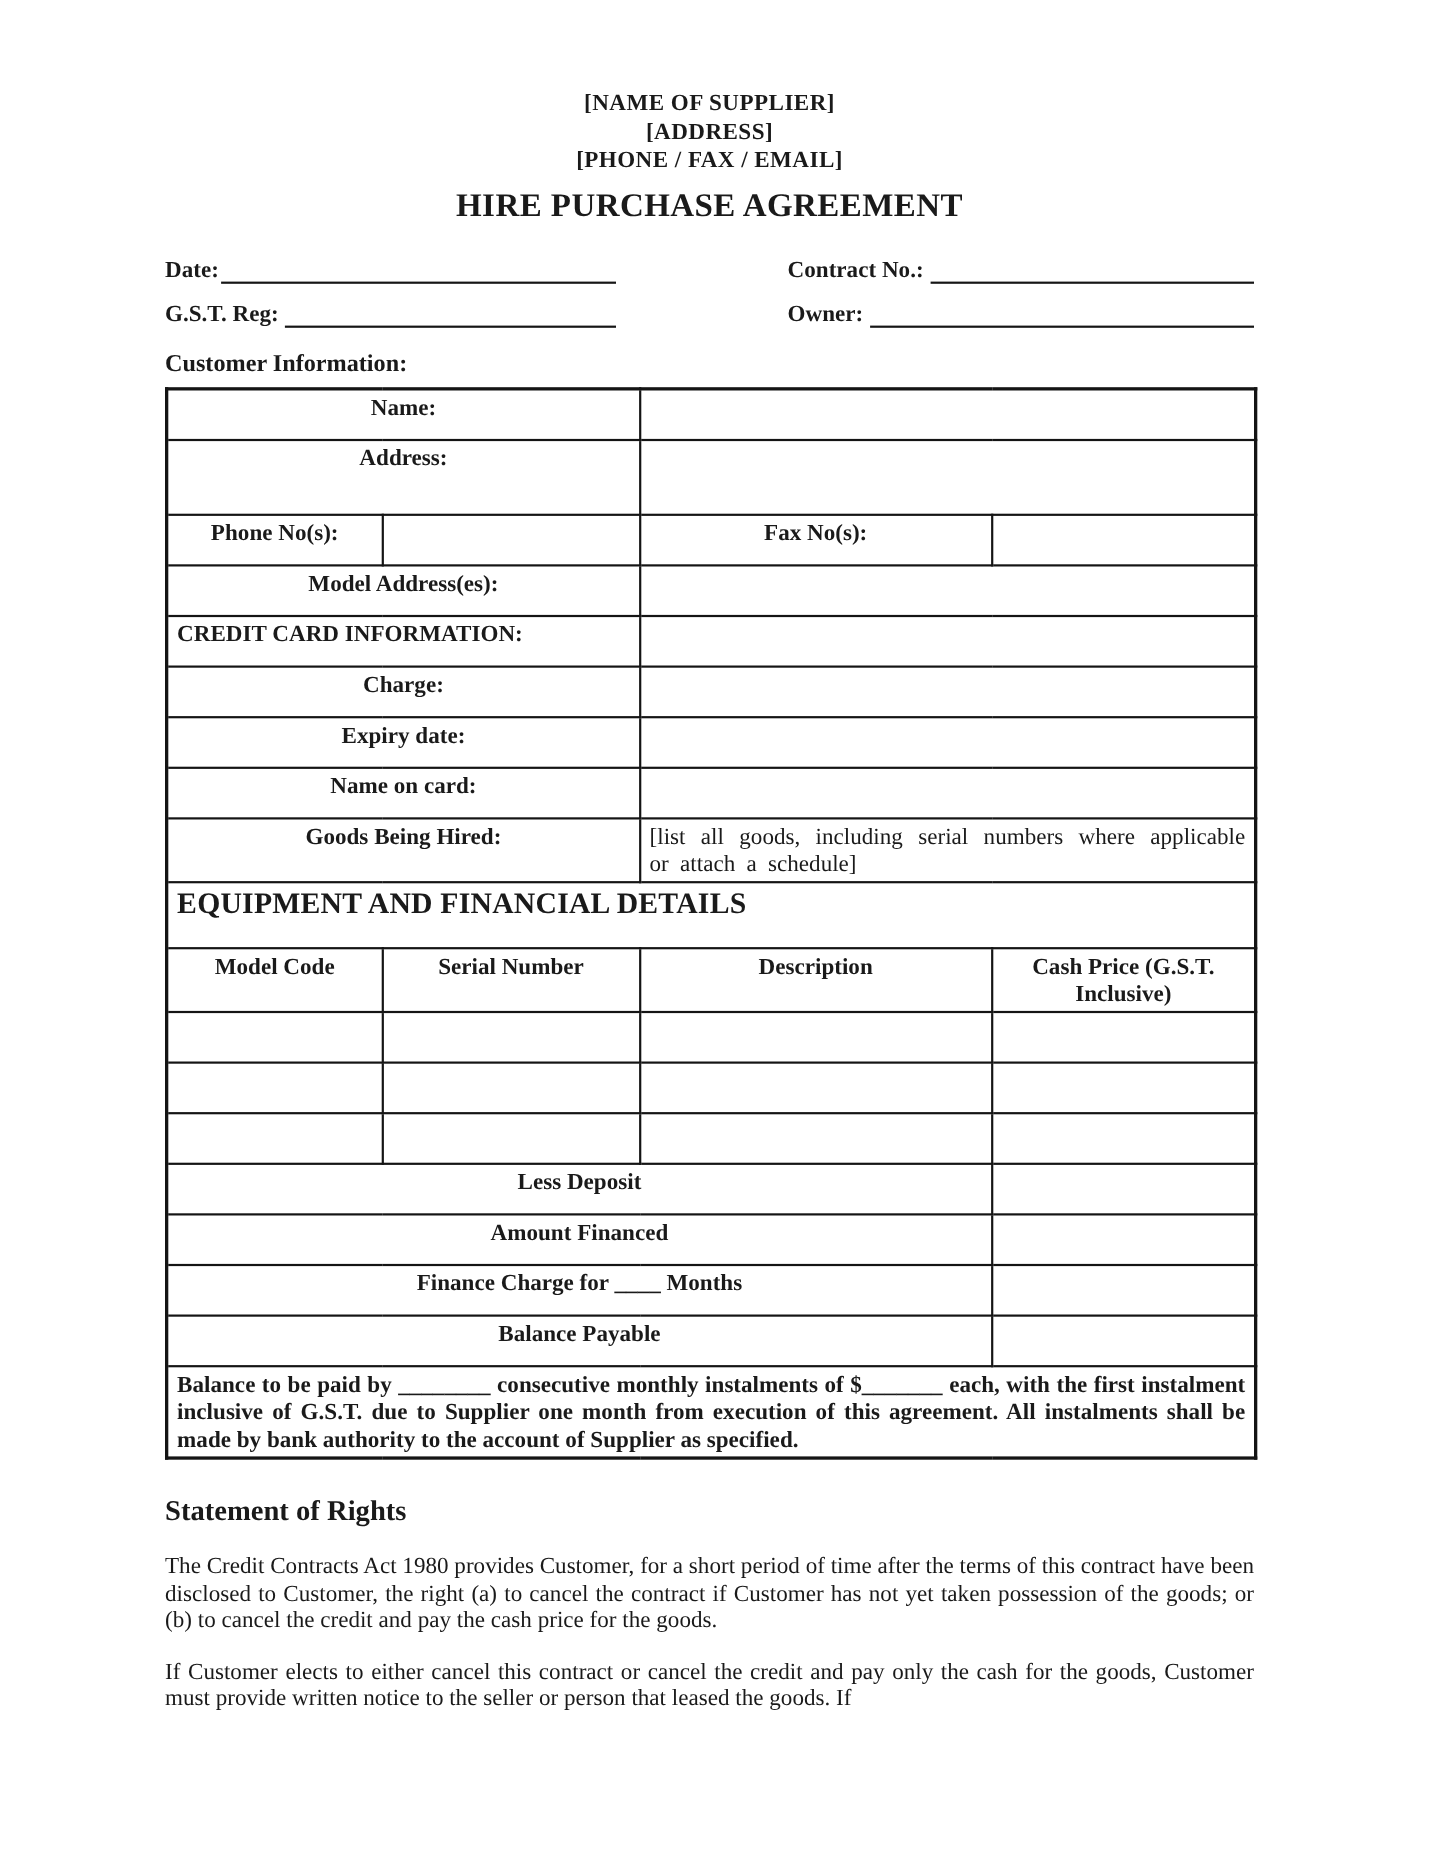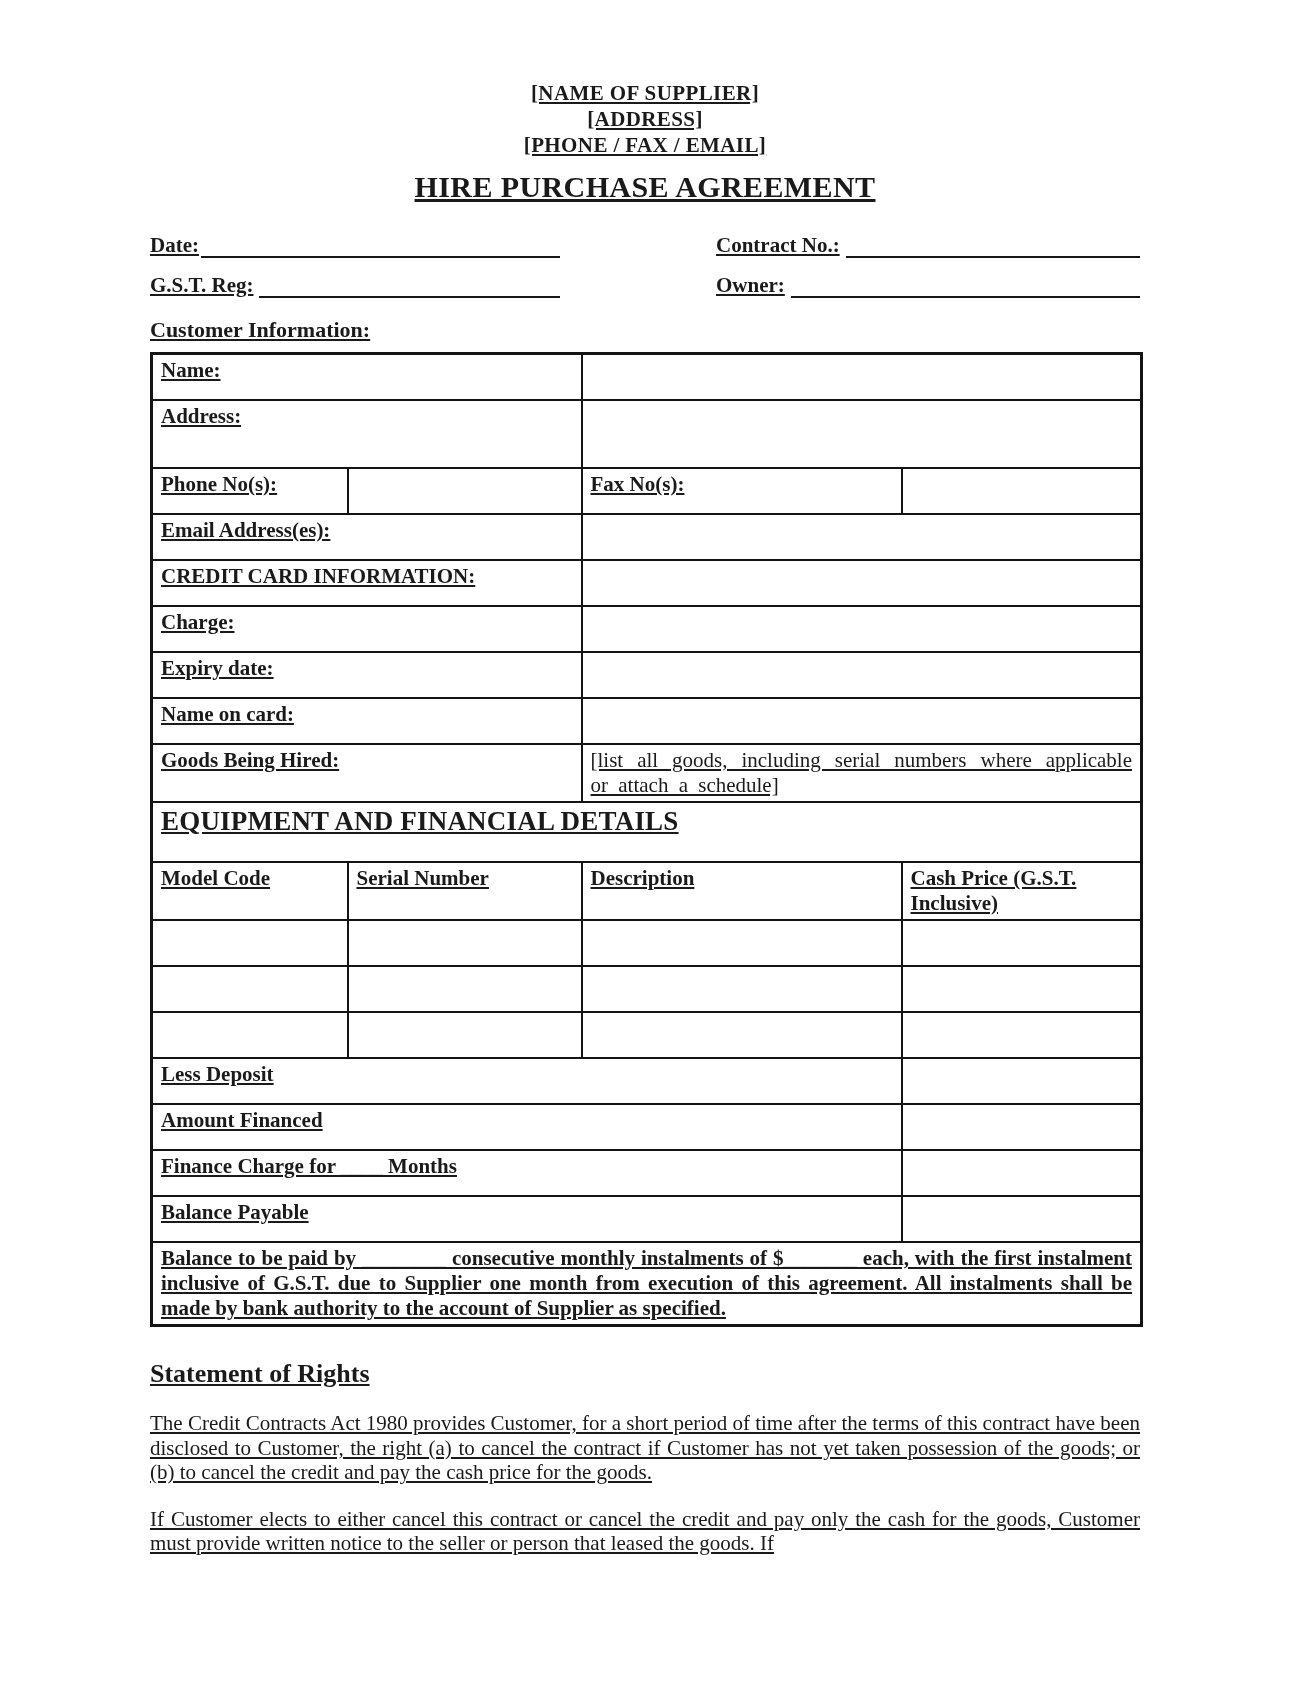--- a/index.html
+++ b/index.html
@@ -3,21 +3,21 @@
 <meta charset="utf-8">
 <style>
   html,body{margin:0;padding:0;background:#ffffff;}
   body{
     width:1316px;height:1703px;overflow:hidden;position:relative;
     font-family:"Liberation Serif","DejaVu Serif",serif;
     color:#1a1a1a;
   }
   .page{
     box-sizing:border-box;width:1316px;height:1482px;
-    padding:80px 176px 0 150px;background:#ffffff;text-decoration:underline;
+    padding:80px 176px 0 150px;background:#ffffff;
   }
   
   .letterhead{text-align:center;font-weight:bold;font-size:21px;line-height:26px;letter-spacing:.4px;}
   .doc-title{text-align:center;font-weight:bold;font-size:30px;line-height:34px;margin-top:12px;letter-spacing:.4px;}
   
   .meta{margin-top:24px;}
   .meta-row{display:flex;margin-bottom:10px;height:30px;}
   .meta-pair{display:flex;align-items:flex-end;font-weight:bold;font-size:21px;}
   .meta-pair .mline{flex:1;border-bottom:2px solid #161616;height:1em;margin-left:6px;}
   .pair-left{width:410px;}
@@ -26,21 +26,21 @@
   .section-heading{font-weight:bold;font-size:22px;line-height:28px;margin-top:18px;}
   
   table.form{
     border-collapse:collapse;table-layout:fixed;width:990px;margin-top:8px;
     border:3px solid #141414;font-size:21px;
   }
   table.form td{
     border:2px solid #141414;vertical-align:top;padding:3px 8px;
     overflow:hidden;
   }
-  td.lbl{font-weight:bold;}
+  td.lbl{font-weight:bold;text-align:center;}
   td.caps{font-weight:bold;}
   .h44 td{height:38px;}
   .h66 td{height:60px;}
   .h56 td{height:50px;}
   .h58 td{height:52px;}
   .h50 td{height:44px;}
   .goods-note{text-align:justify;word-spacing:5px;line-height:25px;}
   .band-heading{font-size:27px;font-weight:bold;letter-spacing:.2px;}
   .note-cell{font-weight:bold;text-align:justify;line-height:25px;padding:4px 8px 8px 8px;}
   
@@ -100,21 +100,21 @@
         <td colspan="2" class="lbl">Address:</td>
         <td colspan="2"></td>
       </tr>
       <tr class="h44">
         <td class="lbl">Phone No(s):</td>
         <td></td>
         <td class="lbl">Fax No(s):</td>
         <td></td>
       </tr>
       <tr class="h44">
-        <td colspan="2" class="lbl">Email Address(es):</td>
+        <td colspan="2" class="lbl">Model Address(es):</td>
         <td colspan="2"></td>
       </tr>
       <tr class="h44">
         <td colspan="2" class="caps">CREDIT CARD INFORMATION:</td>
         <td colspan="2"></td>
       </tr>
       <tr class="h44">
         <td colspan="2" class="lbl">Charge:</td>
         <td colspan="2"></td>
       </tr>

